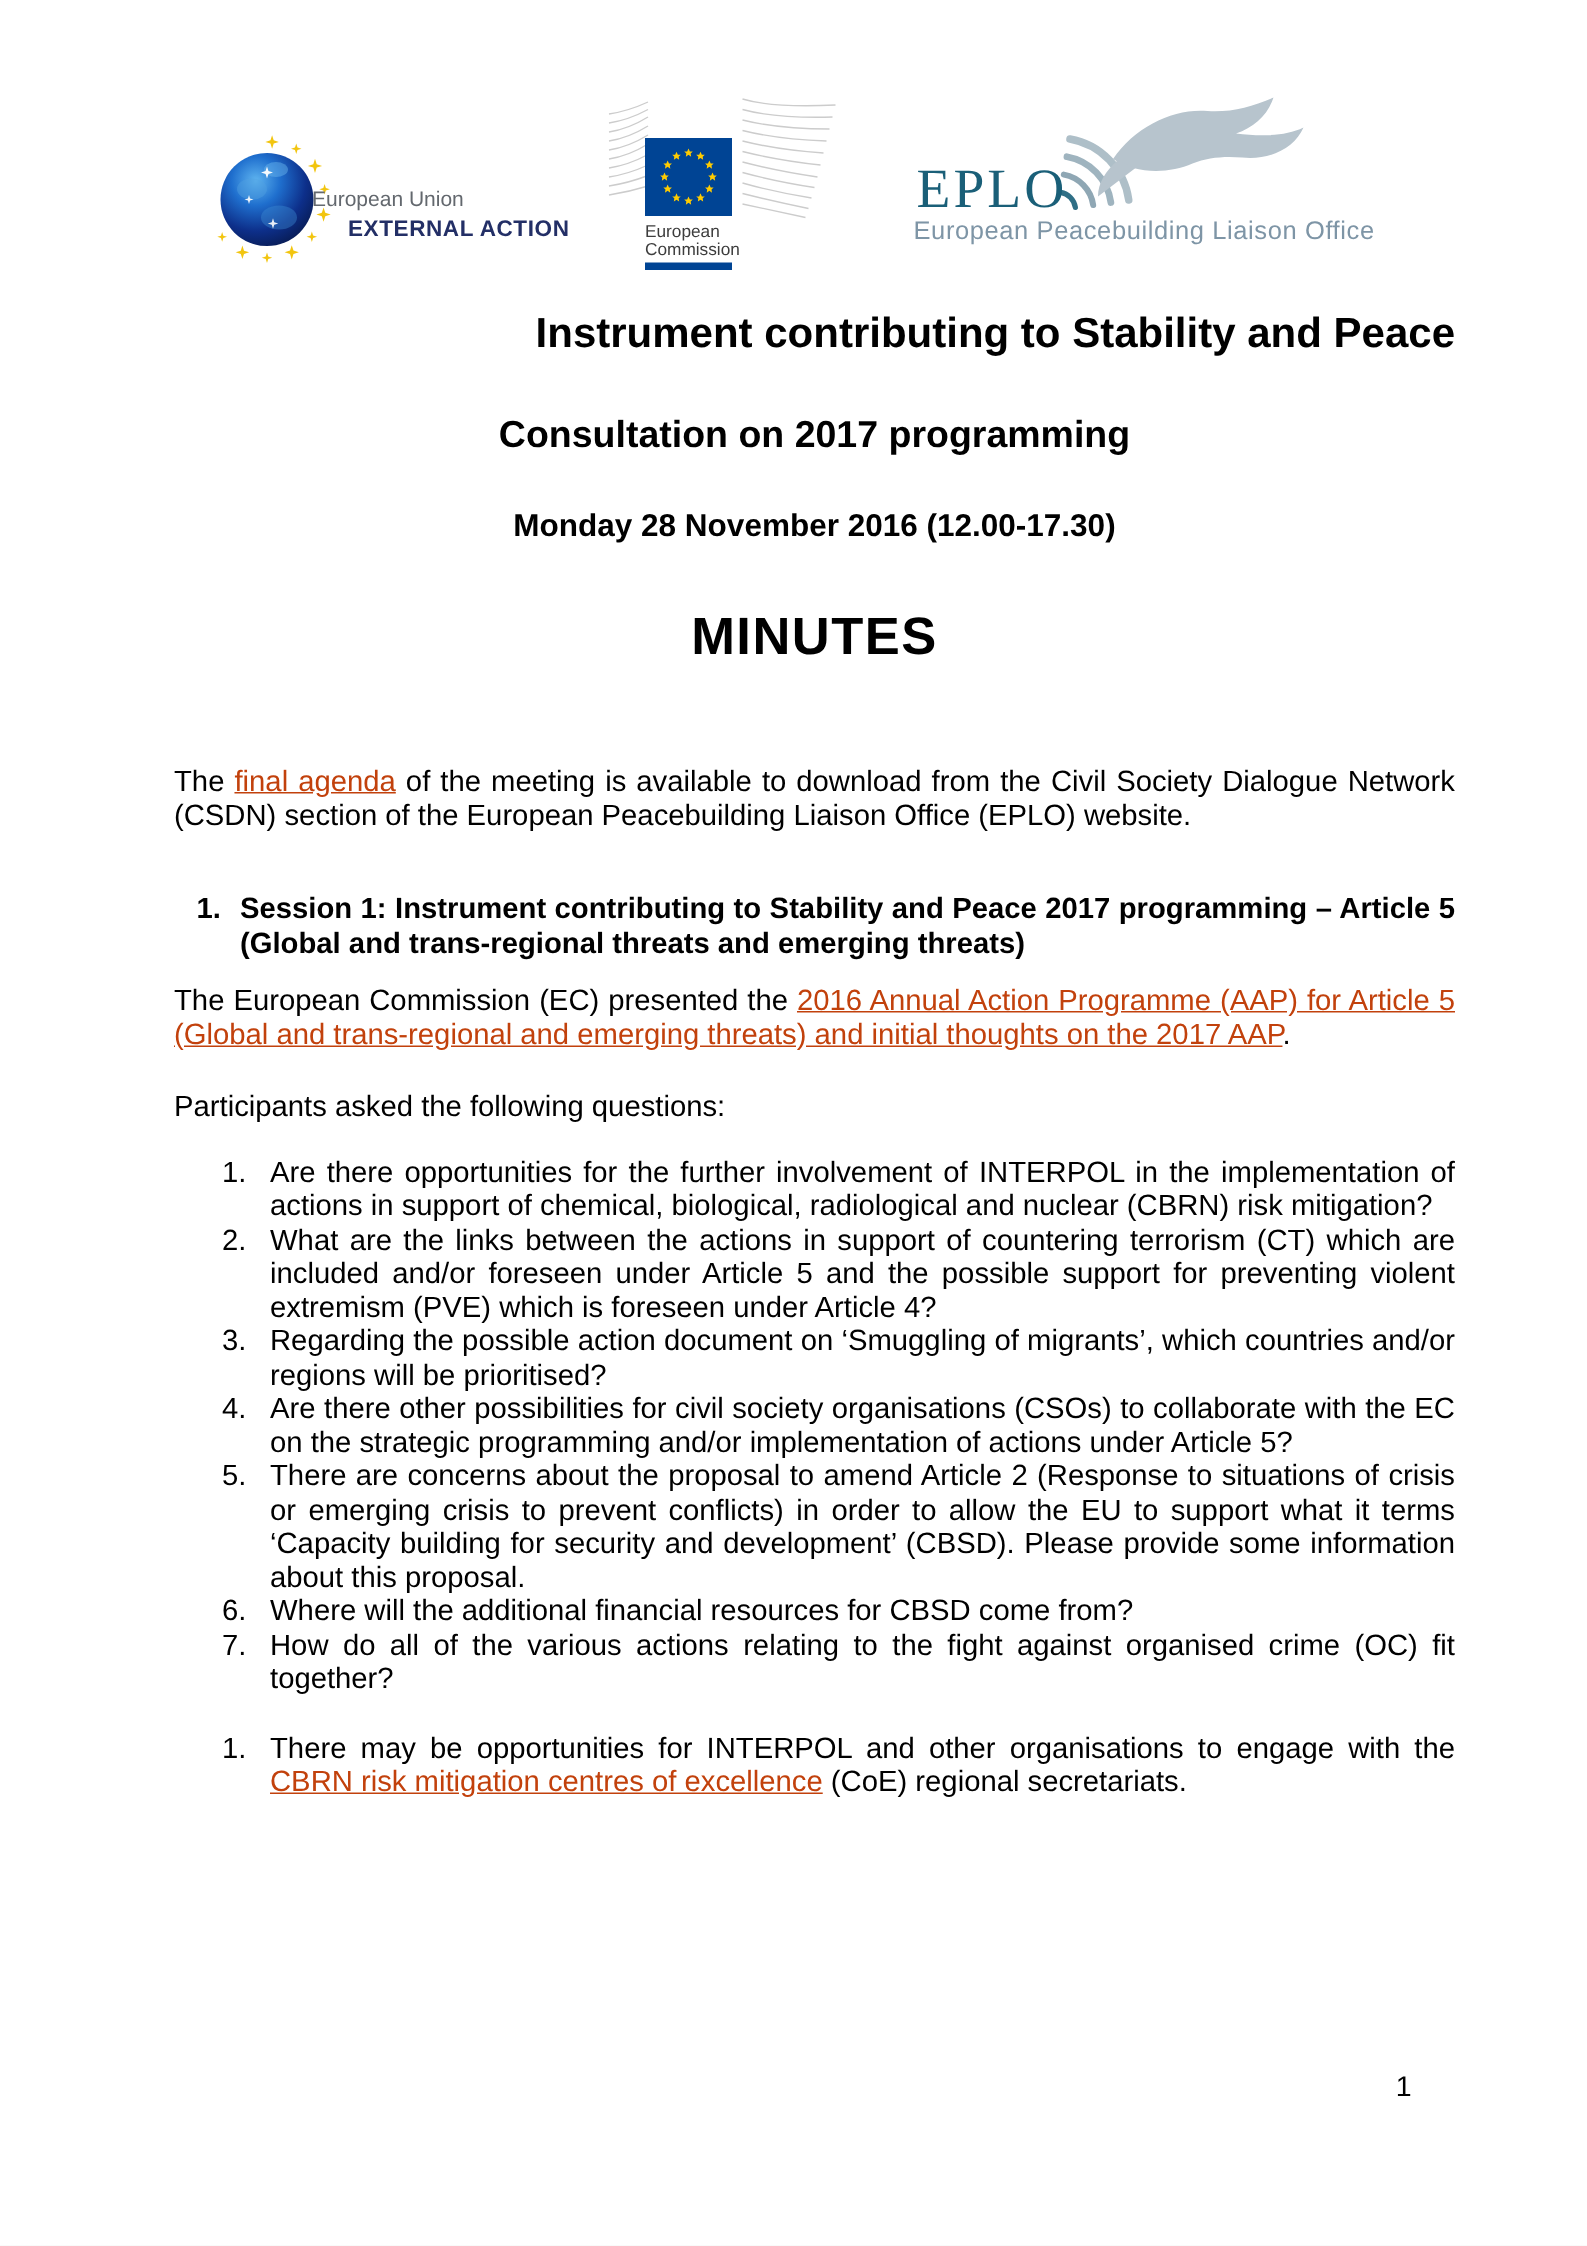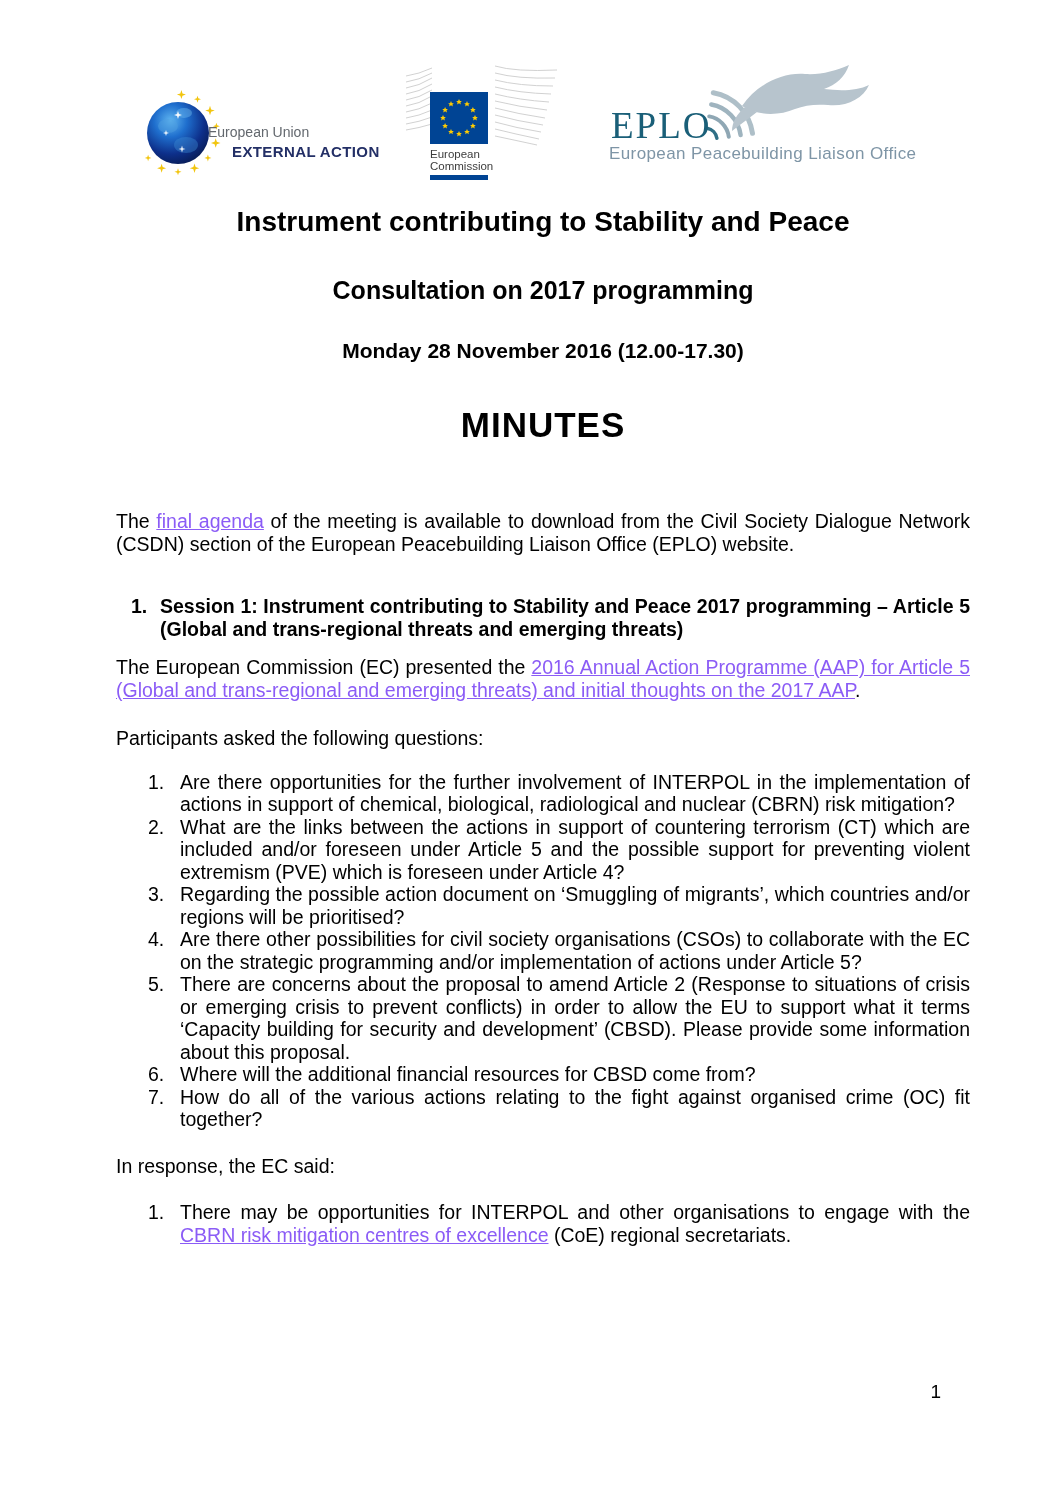--- a/index.html
+++ b/index.html
@@ -9,29 +9,29 @@
     box-sizing:border-box;padding:60px 88px 0 116px;outline:1px solid #ececec;
     overflow:hidden;
   }
   svg{overflow:visible;display:block;}
   .logos{position:relative;height:112px;}
   .logo-eeas{position:absolute;left:28px;top:33px;}
   .logo-ec{position:absolute;left:289px;top:2px;}
   .logo-eplo{position:absolute;left:489px;top:8px;}
 
   .t-meeting{margin-top:48px;text-align:center;font-weight:bold;font-size:25px;line-height:30px;}
-  .t-instrument{margin-top:33px;text-align:center;font-weight:bold;font-size:28px;line-height:33px;}
+  .t-instrument{margin-top:33px;text-align:right;font-weight:bold;font-size:28px;line-height:33px;}
   .t-consult{margin-top:36px;text-align:center;font-weight:bold;font-size:25px;line-height:33px;}
   .t-date{margin-top:31px;text-align:center;font-weight:bold;font-size:21px;line-height:25px;}
   .t-minutes{margin-top:41px;text-align:center;font-weight:bold;font-size:35px;line-height:41px;letter-spacing:1px;}
 
   p{margin:0;}
   .body-text{font-size:19.5px;line-height:22.5px;}
   .intro{margin-top:65px;text-align:justify;}
-  a{color:#8b5cf6;text-decoration:underline;cursor:pointer;}
+  a{color:#c2410c;text-decoration:underline;cursor:pointer;}
 
   .h-item{display:flex;margin-top:40px;font-weight:bold;font-size:19.5px;line-height:23px;}
   .h-num{flex:none;margin-left:15px;width:29px;}
   .h-txt{flex:1;text-align:justify;}
 
   .s-para{margin-top:15px;text-align:justify;}
   .q-intro{margin-top:26px;}
   .q-list{margin-top:21px;}
   .q-item{display:flex;}
   .q-num{flex:none;margin-left:32px;width:32px;}
@@ -194,21 +194,20 @@
     <div class="q-item">
       <span class="q-num">6.</span>
       <span class="q-txt">Where will the additional financial resources for CBSD come from?</span>
     </div>
     <div class="q-item">
       <span class="q-num">7.</span>
       <span class="q-txt">How do all of the various actions relating to the fight against organised crime (OC) fit together?</span>
     </div>
   </div>
 
-  <p class="r-intro body-text">In response, the EC said:</p>
 
   <div class="q-list r-list body-text">
     <div class="q-item">
       <span class="q-num">1.</span>
       <span class="q-txt"><span>There may be opportunities for INTERPOL and other organisations to engage with the </span><a href="#">CBRN risk mitigation centres of excellence</a><span> (CoE) regional secretariats.</span></span>
     </div>
   </div>
 
   <div class="page-num">1</div>
 </div>

